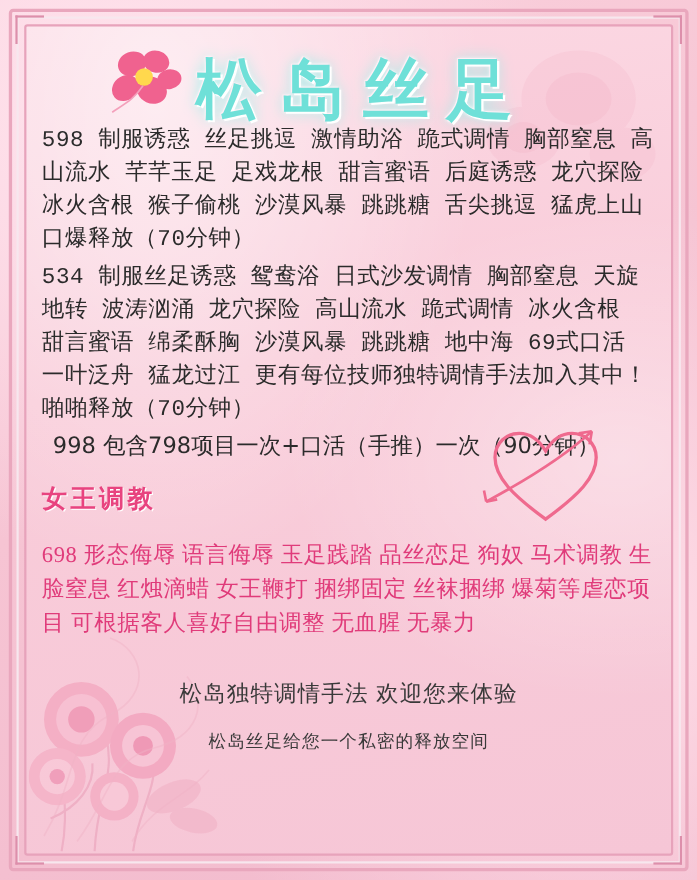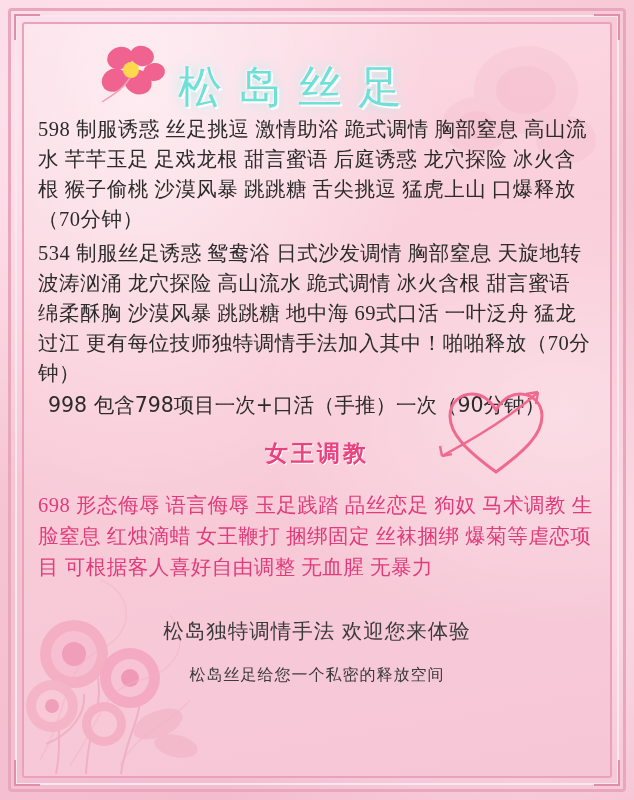--- a/index.html
+++ b/index.html
@@ -106,40 +106,40 @@
   .title-flower {
     position: absolute;
     left: 62px;
     top: 6px;
     width: 68px;
     height: 62px;
   }
   .title-text {
     position: absolute;
     left: 140px;
-    top: 20px;
+    top: 4px;
     font-family: "DejaVu Sans", sans-serif;
-    font-size: 44px;
-    font-weight: normal;
+    font-size: 60px;
+    font-weight: bold;
     letter-spacing: 16px;
     color: #6fe0d8;
     text-shadow:
       0 0 4px #ffffff,
       2px 2px 0 #ffffff,
       -1px -1px 0 #ffe6f0,
       0 0 14px #9bf0ea;
     white-space: nowrap;
   }
 
   
   .body-block {
     margin-top: 4px;
   }
   .para {
-    font-family: Liberation Serif, serif;
+    font-family: Liberation Mono, monospace;
     font-size: 20.5px;
     line-height: 30px;
     color: #2b2b2b;
     letter-spacing: 0.5px;
     text-align: left;
   }
   .para.p598 { margin: 2px 0 0 0; }
   .para.p798 { margin: 4px 0 0 0; }
   .price-line {
     font-family: "DejaVu Sans", sans-serif;
@@ -154,21 +154,20 @@
     position: absolute;
     right: 48px;
     top: 352px;
     width: 120px;
     height: 100px;
     pointer-events: none;
   }
 
   
   .queen-title {
-    text-align: center;
     font-family: Liberation Sans, sans-serif;
     font-size: 23px;
     font-weight: bold;
     color: #e8437f;
     letter-spacing: 3px;
     margin: 16px 0 6px 0;
     text-shadow: 1px 1px 0 #ffffff;
   }
   .queen-para {
     font-family: Liberation Serif, serif;

